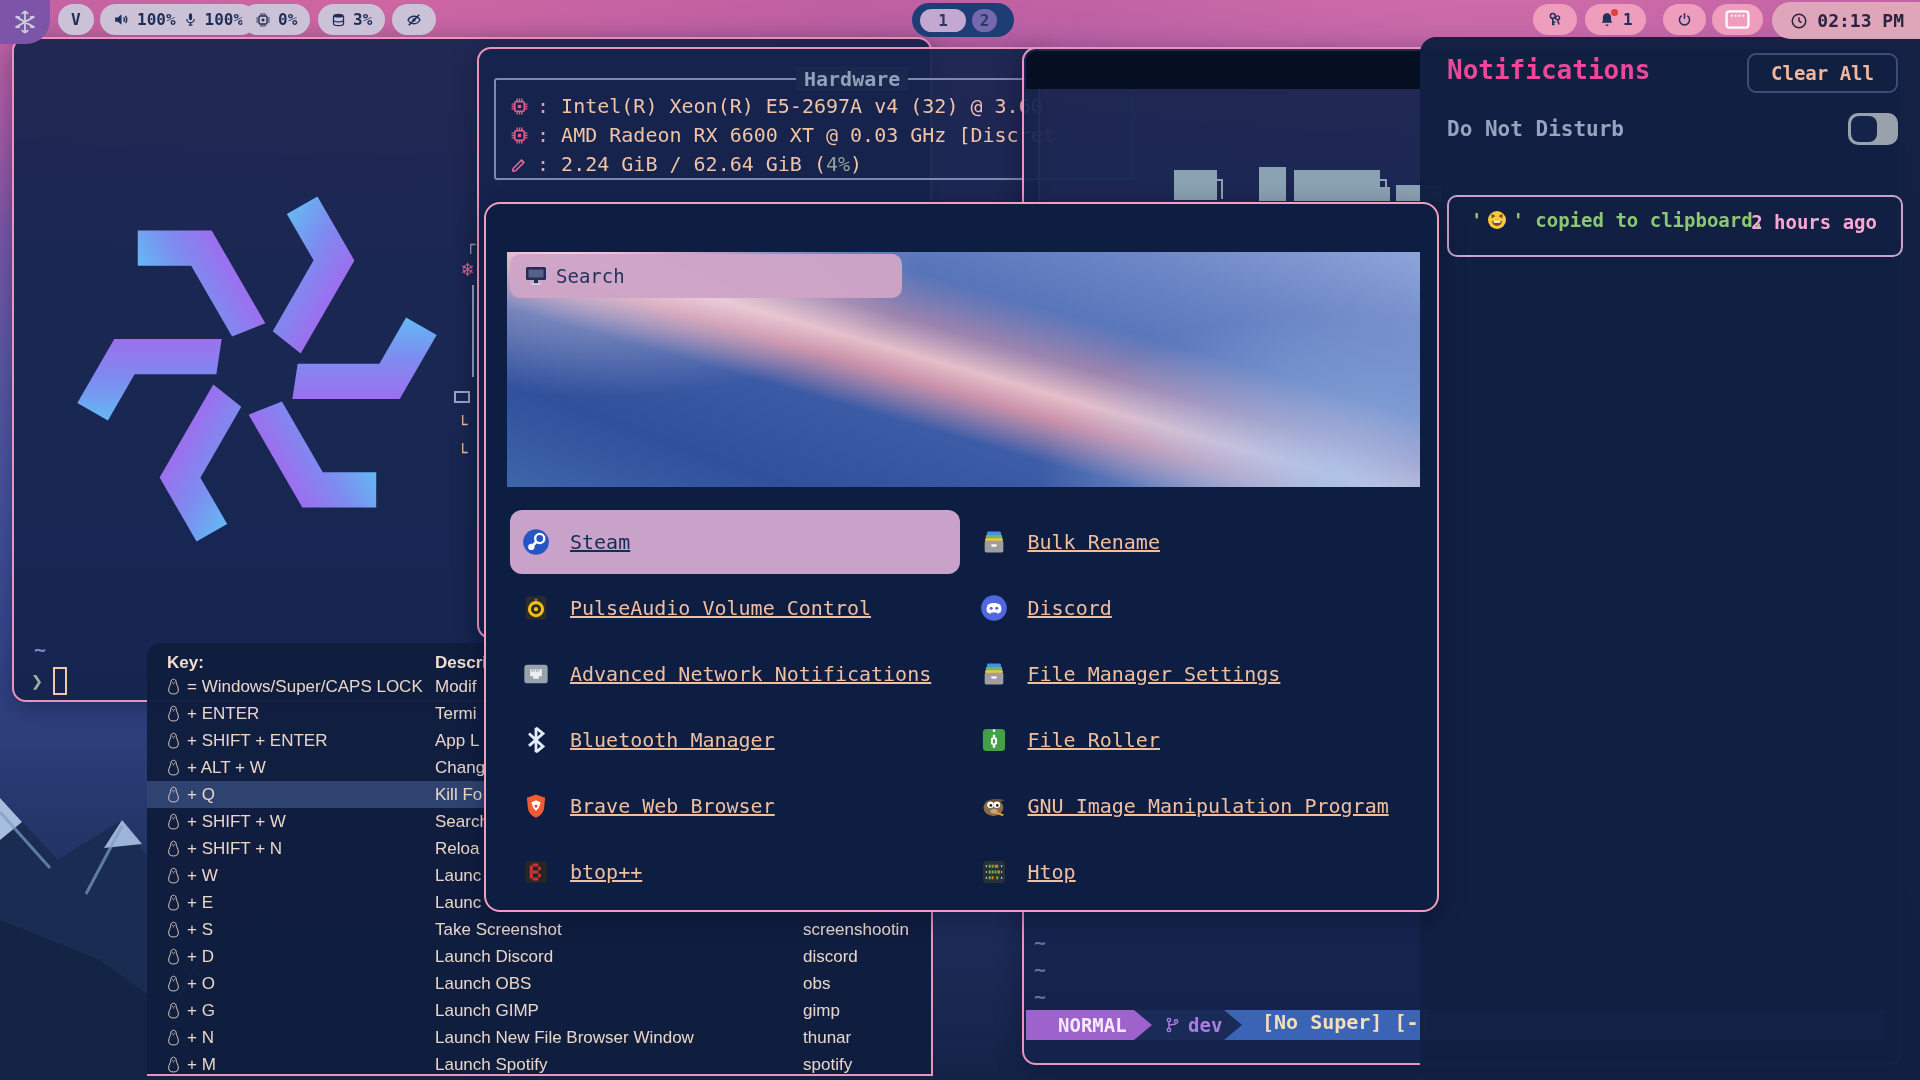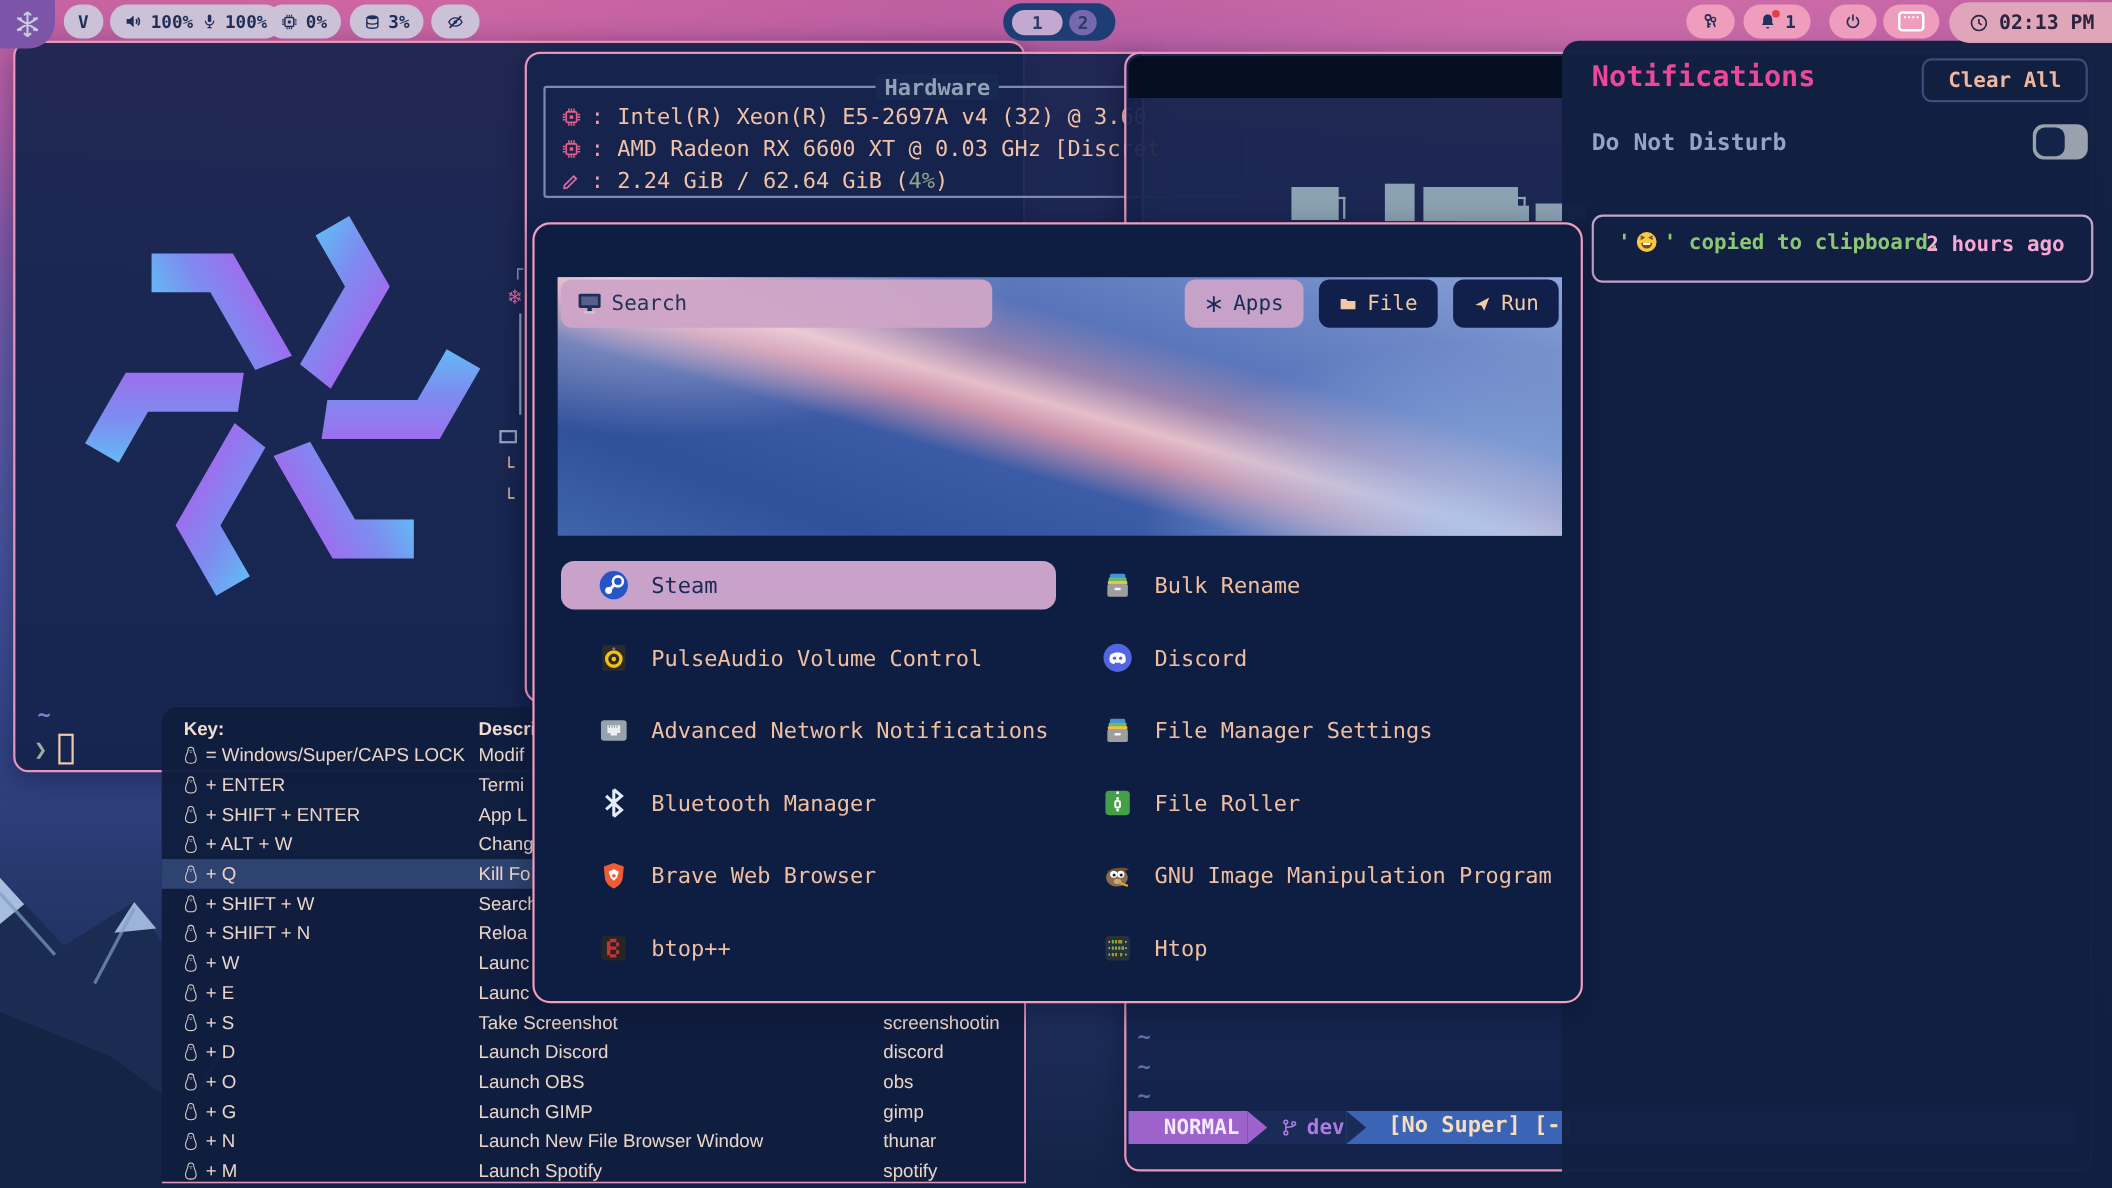--- a/index.html
+++ b/index.html
@@ -99,22 +99,22 @@
       color:#233259; font:19px "DejaVu Sans Mono", monospace; }
   .search-input::placeholder { color:#233259; }
   #search-icon { position:absolute; left:14px; top:11px; }
   .tabs { position:absolute; right:0; top:0; display:flex; gap:14px; }
   .tab { height:44px; border-radius:10px; display:flex; align-items:center; gap:9px; padding:0 18px;
          background:#10204a; color:#f0c9a6; font:19px "DejaVu Sans Mono", monospace; }
   .tab.active { background:#c7a2c8; color:#1c2b52; }
   #appgrid { position:absolute; left:24px; top:306px; width:907px;
              display:grid; grid-auto-flow:column; grid-template-rows:repeat(6,66px);
              grid-template-columns:1fr 1fr; column-gap:8px; }
-  .app-row { height:44px; display:flex; align-items:center; gap:20px; padding-left:34px;
-             border-radius:12px; color:#f0bfa0; font:20px "DejaVu Sans Mono", monospace; }
+  .app-row { height:64px; display:flex; align-items:center; gap:20px; padding-left:12px;
+             border-radius:12px; color:#f0bfa0; font:20px "DejaVu Sans Mono", monospace;text-decoration:underline; }
   .app-row.sel { background:#c9a2ca; color:#182a55; }
   .app-ic { width:28px; height:28px; flex:0 0 28px; }
 
   
   #panel { position:absolute; left:1420px; top:37px; width:500px; height:1043px; z-index:45;
            background:rgba(17,32,66,.98); border-radius:16px 0 0 0; }
   #panel-title { position:absolute; left:27px; top:18px; color:#ec4899; font:700 26px "DejaVu Sans Mono", monospace; }
   #clear-all { position:absolute; right:22px; top:16px; height:40px; padding:0 22px;
                border:2px solid #3d4c78; border-radius:9px; background:transparent;
                color:#f0b79e; font:700 19px "DejaVu Sans Mono", monospace; display:flex; align-items:center; }
@@ -407,40 +407,20 @@
   <div id="search-row">
     <div style="position:relative">
       <input class="search-input" readonly="" placeholder="Search" style="">
       <svg id="search-icon" width="24" height="22" viewBox="0 0 24 22">
           <rect x="2" y="2" width="20" height="13" rx="1.5" fill="#1e2e58"></rect>
           <rect x="4.5" y="4.5" width="15" height="8" fill="#55618b"></rect>
           <rect x="10" y="15" width="4" height="3" fill="#1e2e58"></rect>
           <rect x="7" y="18" width="10" height="2" fill="#c6ccdd"></rect>
         </svg>
     </div>
-    <div class="tabs">
-      <div class="tab active">
-        <svg width="17" height="17" viewBox="0 0 24 24">
-            <path d="M12 2v20 M3.3 7l17.4 10 M3.3 17L20.7 7" stroke="#1c2b52" stroke-width="2.4"></path>
-          </svg>
-        <span>Apps</span>
-      </div>
-      <div class="tab">
-        <svg width="17" height="17" viewBox="0 0 24 24">
-            <path d="M2.5 5.5h7l2 2.5h10v10.5h-19z" fill="#f0c9a6"></path>
-          </svg>
-        <span>File</span>
-      </div>
-      <div class="tab">
-        <svg width="17" height="17" viewBox="0 0 24 24">
-            <path d="M3 13 L21 3.5 L14.5 20.5 L11 13.8 Z" fill="#f0c9a6"></path>
-          </svg>
-        <span>Run</span>
-      </div>
-    </div>
   </div>
 
   <div id="appgrid">
     <div class="app-row sel">
       <svg class="app-ic" viewBox="0 0 24 24">
           <circle cx="12" cy="12" r="11" fill="#2456c6"></circle>
           <circle cx="15.2" cy="9" r="3.9" fill="none" stroke="#fff" stroke-width="2"></circle>
           <circle cx="8" cy="16.2" r="2.7" fill="#fff"></circle>
           <path d="M8.6 15.6 L12.6 11.6" stroke="#fff" stroke-width="2.4"></path>
         </svg>

